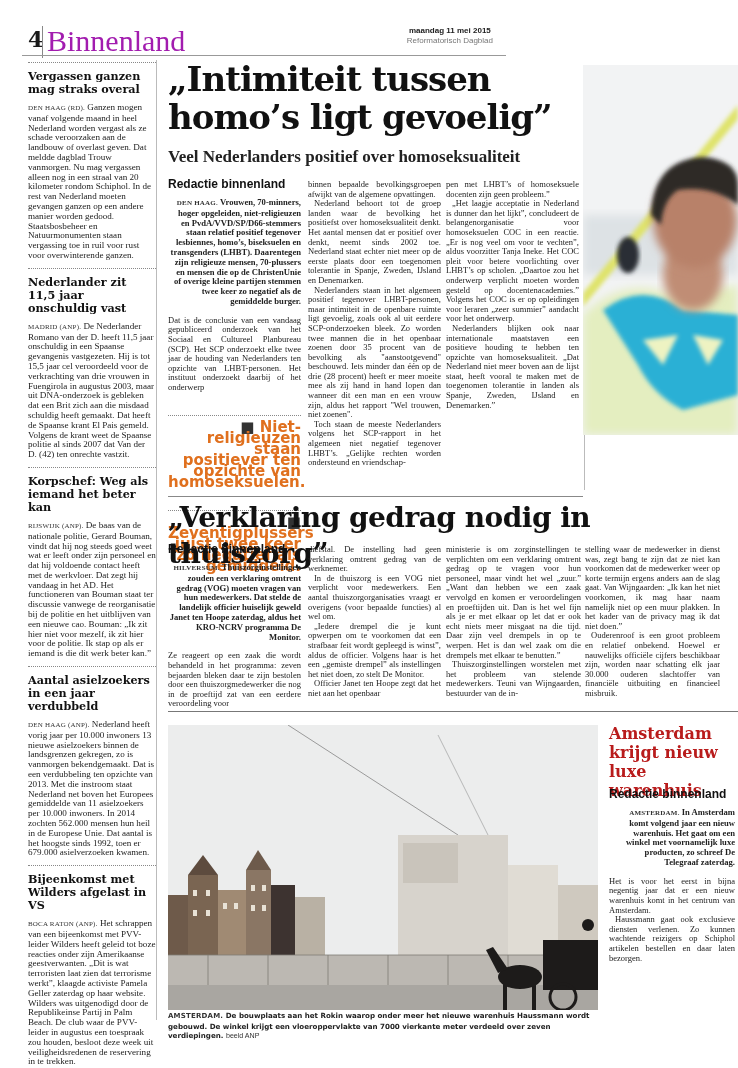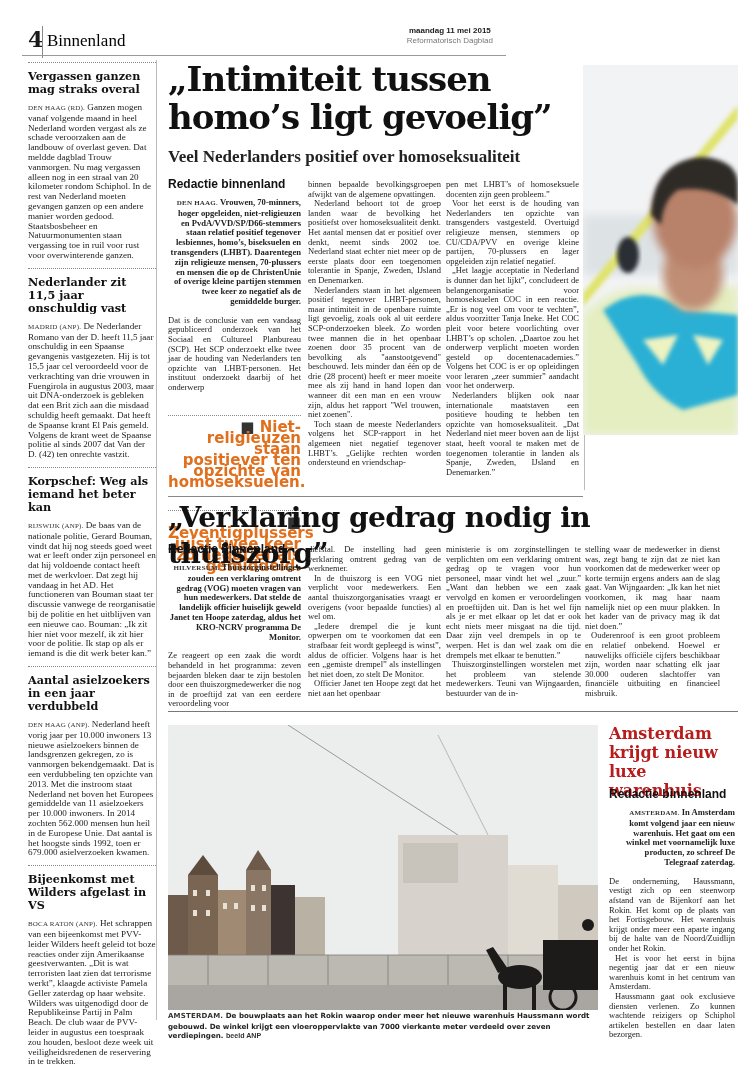--- a/index.html
+++ b/index.html
@@ -2,21 +2,21 @@
 <html><head>
 <meta charset="utf-8">
 <style>
   * { box-sizing: border-box; margin: 0; padding: 0; }
   html, body { width: 738px; height: 1068px; background: #fff; overflow: hidden; }
   body { position: relative; font-family: "DejaVu Serif", serif; color: #1a1a1a; }
 
   .header { position: absolute; left: 0; top: 0; width: 738px; height: 58px; }
   .page-num { position: absolute; left: 28px; top: 27px; font-family: "DejaVu Serif", serif; font-weight: bold; font-size: 22px; line-height: 24px; }
   .sep-v { position: absolute; left: 42px; top: 26px; width: 1px; height: 32px; background: #888; }
-  .section { position: absolute; left: 47px; top: 29px; font-family: "Liberation Serif", serif; font-size: 17px; line-height: 24px; color: #000000; }
+  .section { position: absolute; left: 47px; top: 29px; font-family: "Liberation Serif", serif; font-size: 30px; line-height: 24px; color: #a21caf; }
   .dateline { position: absolute; right: 245px; top: 26px; text-align: center; font-family: "Liberation Sans", sans-serif; font-size: 8px; line-height: 10px; margin-left: 7px; }
   .dateline .d { font-weight: bold; color: #222; }
   .dateline .p { color: #777; }
   .head-rule { position: absolute; left: 22px; top: 55px; width: 484px; height: 1px; background: #999; }
 
   
   .leftcol { position: absolute; left: 28px; top: 62px; width: 128px; }
   .leftcol-rule { position: absolute; left: 156px; top: 60px; width: 1px; height: 960px; background: #bbb; }
   .brief { border-top: 1px dotted #888; padding-top: 7px; margin-bottom: 7px; }
   .brief h3 { font-family: "DejaVu Serif", serif; font-weight: bold; font-size: 11.2px; line-height: 13px; margin-bottom: 7px; color: #111; }
@@ -38,21 +38,21 @@
   .photo1 { position: absolute; left: 583px; top: 65px; width: 155px; height: 370px; overflow: hidden; background: linear-gradient(180deg, #f4f5f6 0%, #eceef0 55%, #d8dde0 70%, #cfd6db 100%); }
   .a1-bottom-rule { position: absolute; left: 168px; top: 496px; width: 415px; height: 1px; background: #888; }
 
   
   .a2-title { position: absolute; left: 168px; top: 500px; width: 570px; font-family: "DejaVu Serif", serif; font-weight: bold; font-size: 28px; line-height: 36px; letter-spacing: -.5px; color: #111; }
   .a2-bottom-rule { position: absolute; left: 168px; top: 711px; width: 570px; height: 1px; background: #777; }
 
   
   .photo2 { position: absolute; left: 168px; top: 725px; width: 430px; height: 285px; overflow: hidden; background: #e9eaea; }
   .caption { position: absolute; left: 168px; top: 1011px; width: 430px; font-family: "DejaVu Sans", sans-serif; font-weight: bold; font-size: 7.1px; line-height: 9.6px; color: #222; }
-  .caption .credit { font-weight: bold; font-family: "Liberation Sans", sans-serif; color: #333; }
+  .caption .credit { font-weight: normal; font-family: "Liberation Sans", sans-serif; color: #333; }
 
   
   .a3-title { position: absolute; left: 609px; top: 724px; width: 129px; font-family: "DejaVu Serif", serif; font-weight: bold; font-size: 16px; line-height: 19px; color: #b91c1c; }
 </style>
 </head>
 <body>
 
 <div class="header">
   <span class="page-num">4</span>
   <span class="sep-v"></span>
@@ -101,21 +101,20 @@
 
 <div class="col" style="left:308px; top:180px; width:133px;">
   <p style="text-indent:0">binnen bepaalde bevolkingsgroepen afwijkt van de algemene opvattingen.</p>
   <p>Nederland behoort tot de groep landen waar de bevolking het positiefst over homoseksualiteit denkt. Het aantal mensen dat er positief over denkt, neemt sinds 2002 toe. Nederland staat echter niet meer op de eerste plaats door een toegenomen tolerantie in Spanje, Zweden, IJsland en Denemarken.</p>
   <p>Nederlanders staan in het algemeen positief tegenover LHBT-personen, maar intimiteit in de openbare ruimte ligt gevoelig, zoals ook al uit eerdere SCP-onderzoeken bleek. Zo worden twee mannen die in het openbaar zoenen door 35 procent van de bevolking als "aanstootgevend" beschouwd. Iets minder dan één op de drie (28 procent) heeft er meer moeite mee als zij hand in hand lopen dan wanneer dit een man en een vrouw zijn, aldus het rapport "Wel trouwen, niet zoenen".</p>
   <p>Toch staan de meeste Nederlanders volgens het SCP-rapport in het algemeen niet negatief tegenover LHBT’s. „Gelijke rechten worden ondersteund en vriendschap-</p>
 </div>
 
 <div class="col" style="left:446px; top:180px; width:133px;">
   <p style="text-indent:0">pen met LHBT’s of homoseksuele docenten zijn geen probleem.”</p>
-  <p>Voor het eerst is de houding van Nederlanders ten opzichte van transgenders vastgesteld. Overtuigd religieuze mensen, stemmers op CU/CDA/PVV en overige kleine partijen, 70-plussers en lager opgeleiden zijn relatief negatief.</p>
   <p>„Het laagje acceptatie in Nederland is dunner dan het lijkt”, concludeert de belangenorganisatie voor homoseksuelen COC in een reactie. „Er is nog veel om voor te vechten”, aldus voorzitter Tanja Ineke. Het COC pleit voor betere voorlichting over LHBT’s op scholen. „Daartoe zou het onderwerp verplicht moeten worden gesteld op docentenacademies.” Volgens het COC is er op opleidingen voor leraren „zeer summier” aandacht voor het onderwerp.</p>
   <p>Nederlanders blijken ook naar internationale maatstaven een positieve houding te hebben ten opzichte van homoseksualiteit. „Dat Nederland niet meer boven aan de lijst staat, heeft vooral te maken met de toegenomen tolerantie in landen als Spanje, Zweden, IJsland en Denemarken.”</p>
 </div>
 
 <div class="a1-colrule"></div>
 
 <div class="photo1" title="Blurred portrait of a man in a high-visibility yellow jacket with blue collar">
   <svg width="155" height="370" viewBox="0 0 155 370">
     <defs>
       <filter id="blur1">
@@ -232,16 +231,15 @@
 <div class="caption">
   <span class="sc">AMSTERDAM.</span>
   <span>De bouwplaats aan het Rokin waarop onder meer het nieuwe warenhuis Haussmann wordt gebouwd. De winkel krijgt een vloeroppervlakte van 7000 vierkante meter verdeeld over zeven verdiepingen.</span>
   <span class="credit">beeld ANP</span>
 </div>
 
 <h1 class="a3-title">Amsterdam krijgt nieuw luxe warenhuis</h1>
 <div class="col" style="left:609px; top:790px; width:126px;">
   <div class="byline">Redactie binnenland</div>
   <p class="lead"><span class="sc">AMSTERDAM.</span> <span>In Amsterdam komt volgend jaar een nieuw warenhuis. Het gaat om een winkel met voornamelijk luxe producten, zo schreef De Telegraaf zaterdag.</span></p>
-  <p style="text-indent:0">De onderneming, Haussmann, vestigt zich op een steenworp afstand van de Bijenkorf aan het Rokin. Het komt op de plaats van het Fortisgebouw. Het warenhuis krijgt onder meer een aparte ingang bij de halte van de Noord/Zuidlijn onder het Rokin.</p>
   <p>Het is voor het eerst in bijna negentig jaar dat er een nieuw warenhuis komt in het centrum van Amsterdam.</p>
   <p>Haussmann gaat ook exclusieve diensten verlenen. Zo kunnen wachtende reizigers op Schiphol artikelen bestellen en daar laten bezorgen.</p>
 </div>
 
 </body></html>

